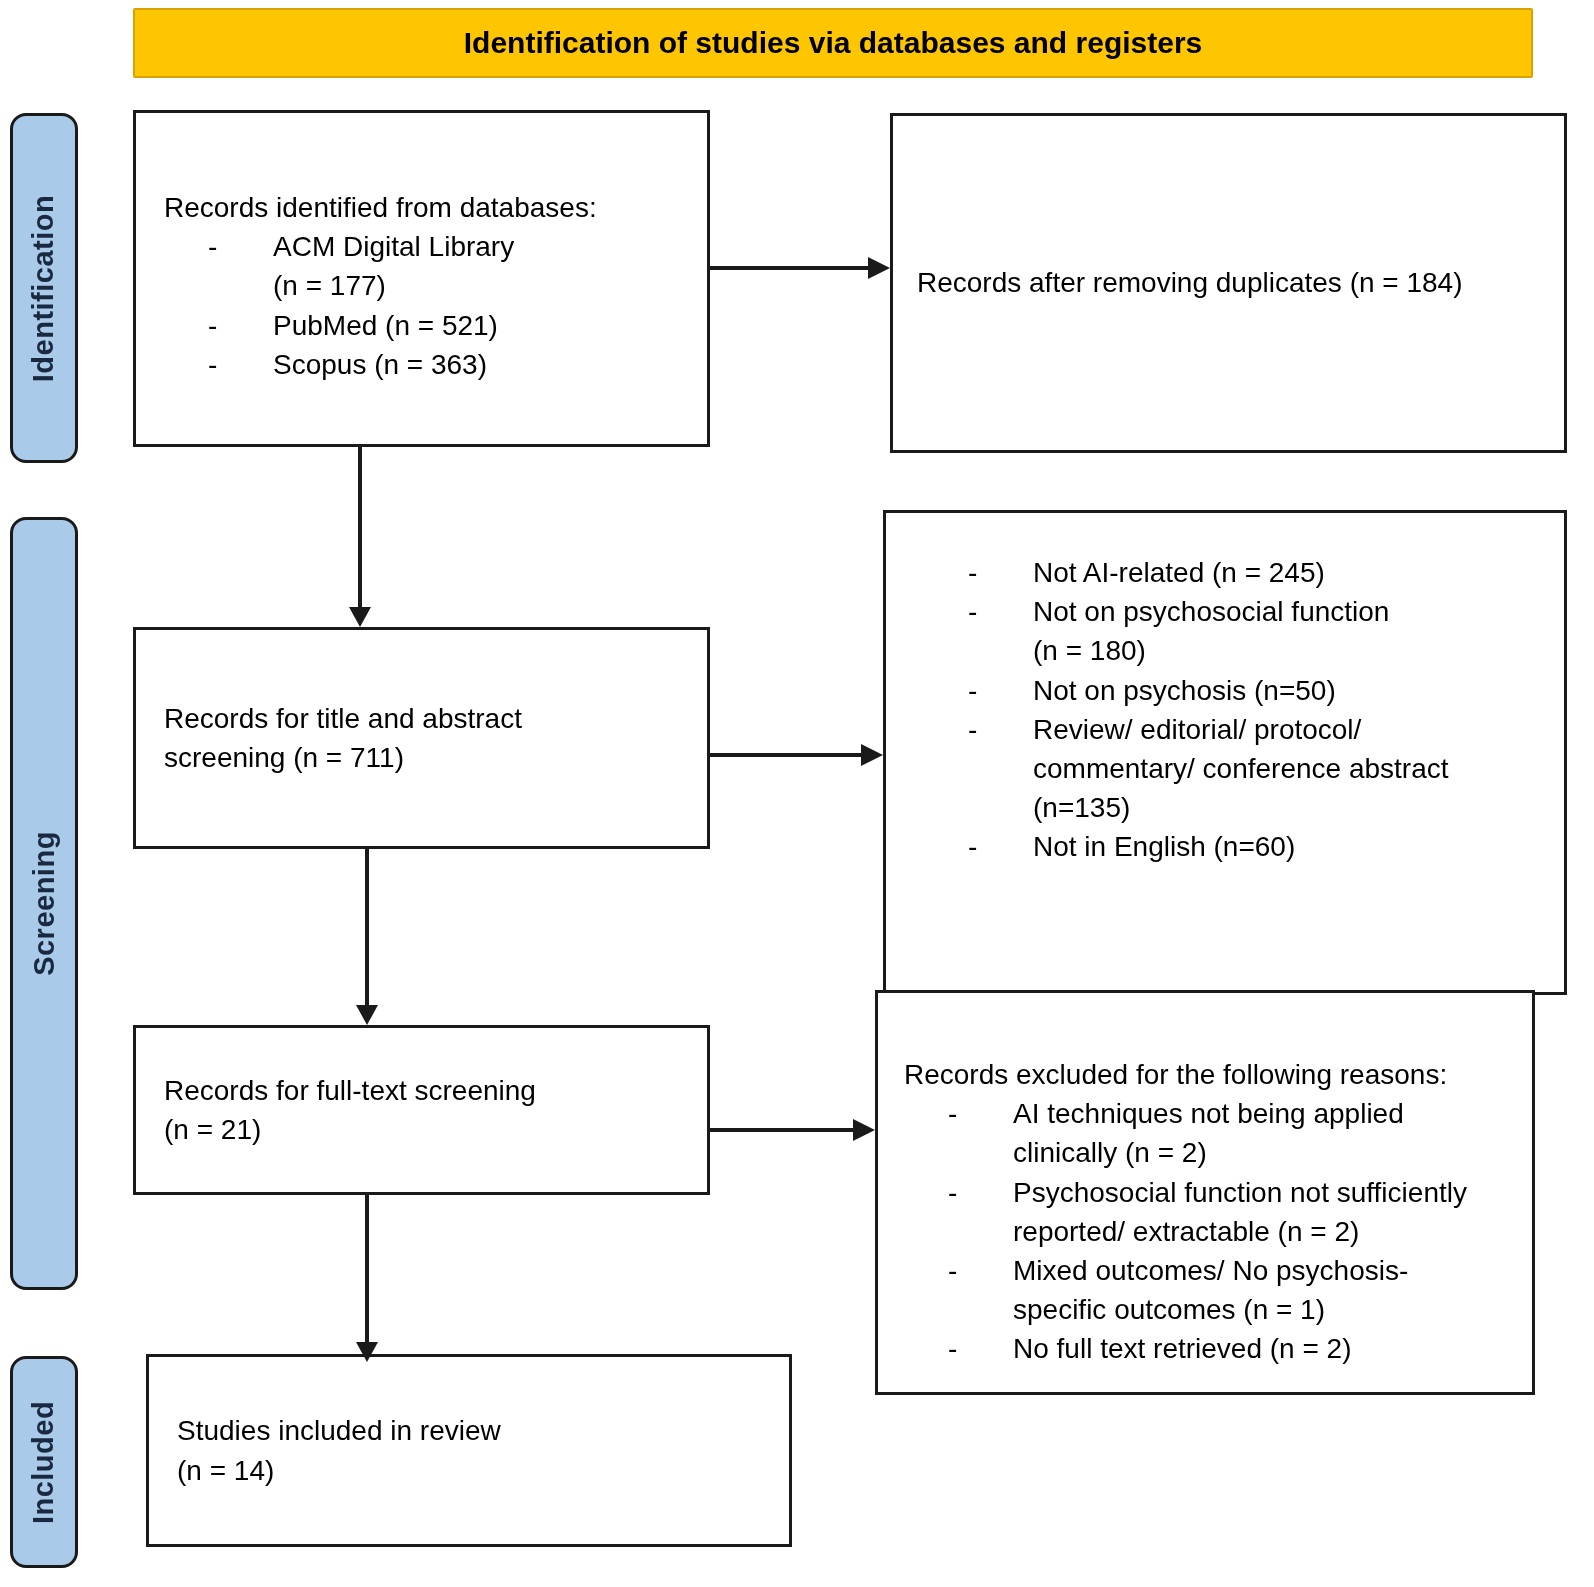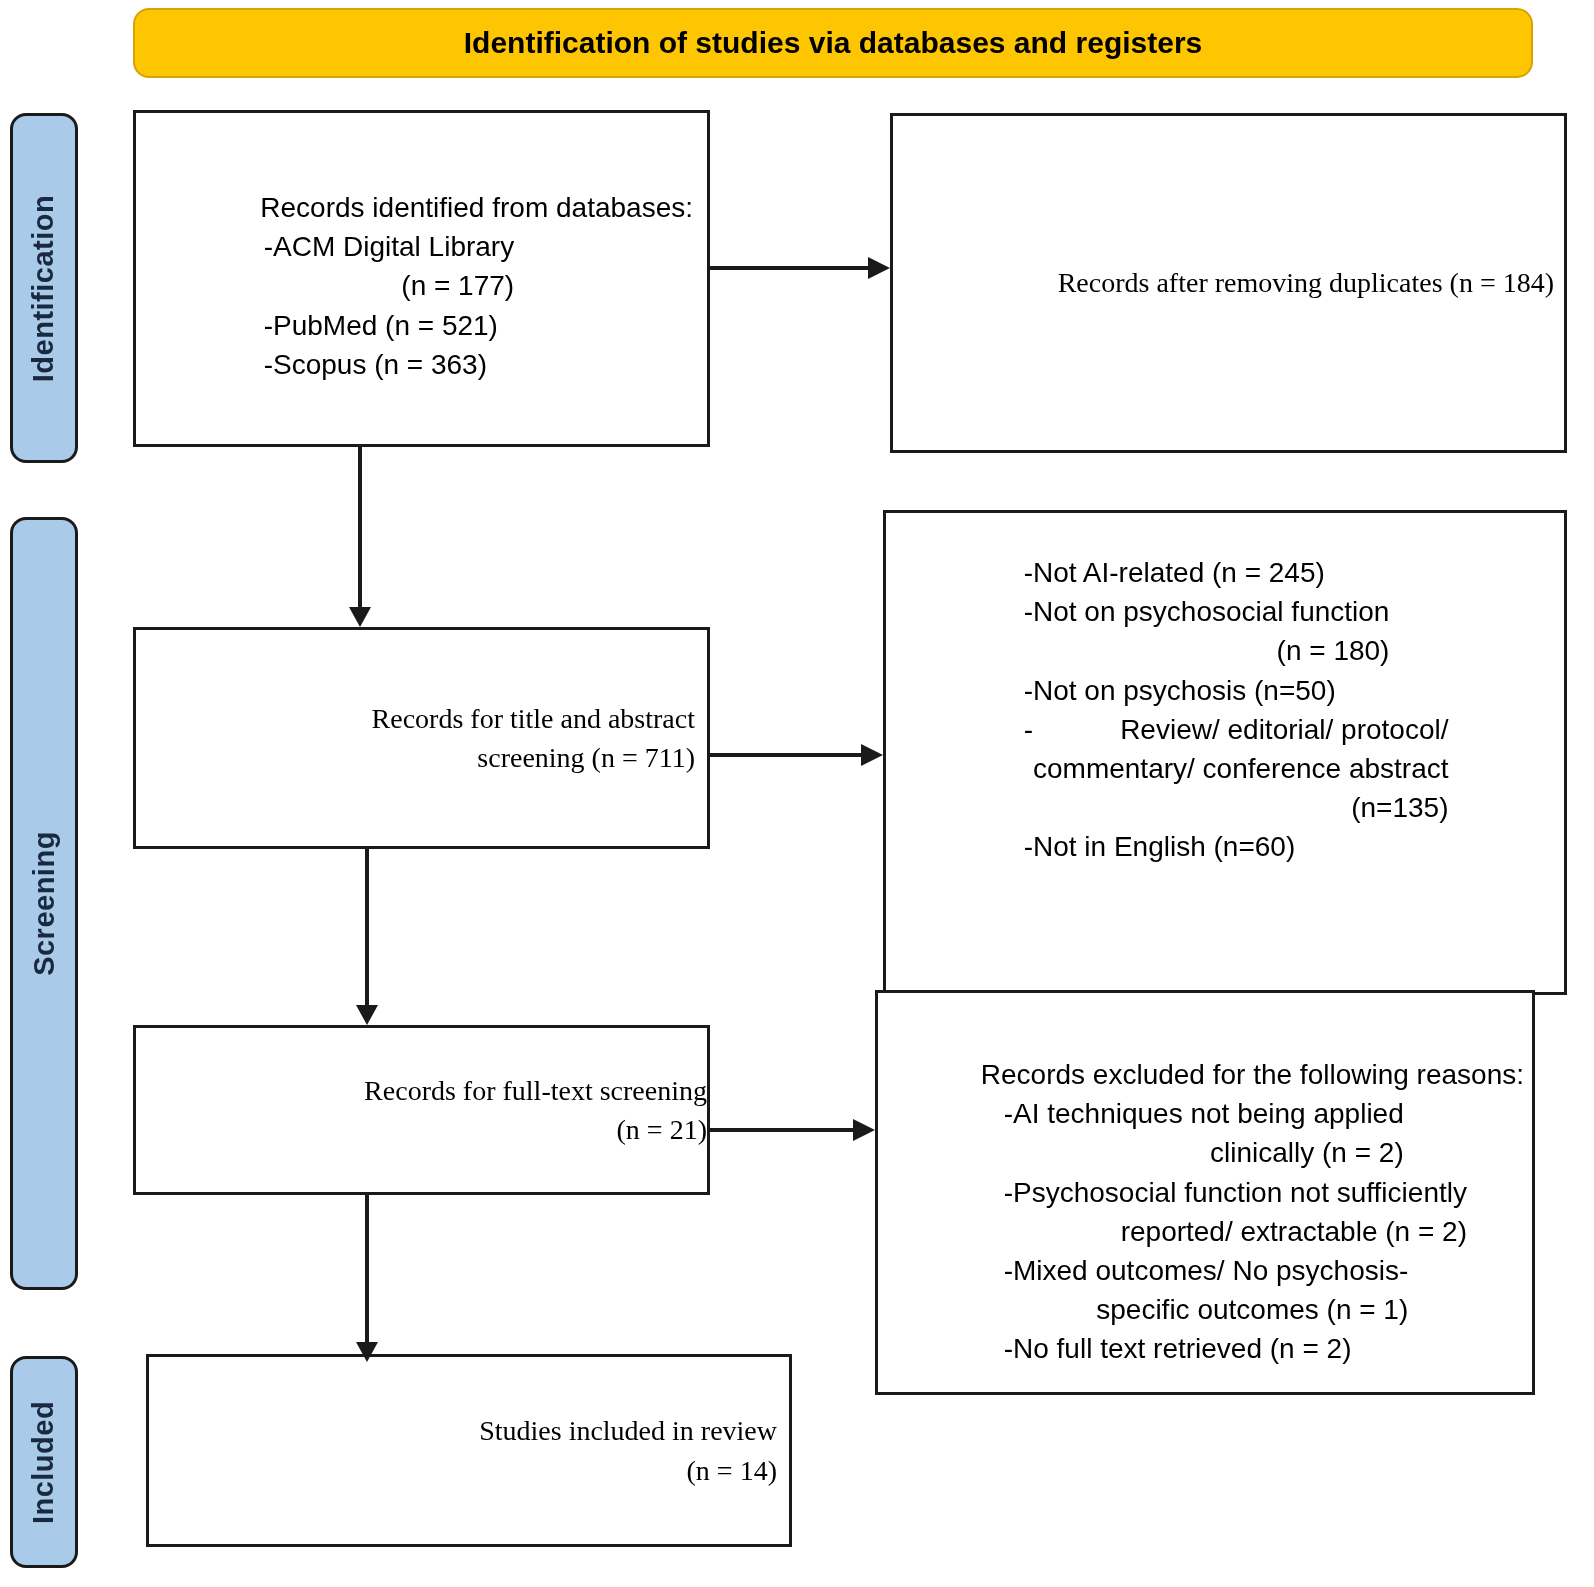--- a/index.html
+++ b/index.html
@@ -11,21 +11,21 @@
     font-family: "Liberation Sans", "DejaVu Sans", sans-serif;
     color: #000000;
   }
 
   .header-banner {
     position: absolute;
     left: 133px; top: 8px;
     width: 1400px; height: 70px;
     background: #FEC601;
     border: 2px solid #D9A200;
-    border-radius: 16px;
+    border-radius: 2px;
     display: flex; align-items: center; justify-content: center;
     font-weight: bold; font-size: 30px;
     box-sizing: border-box;
   }
 
   .stage {
     position: absolute;
     left: 10px; width: 68px;
     background: #A9CBE9;
     border: 3px solid #1a1a1a;
@@ -45,24 +45,23 @@
   .stage-screening      { top: 517px; height: 773px; }
   .stage-included       { top: 1356px; height: 212px; }
 
   .fbox {
     position: absolute;
     background: #ffffff;
     border: 3px solid #1a1a1a;
     box-sizing: border-box;
     font-size: 28px;
     line-height: 1.4;
-    text-align: right;
   }
   .fbox .txt { white-space: pre-line; }
-  .vcenter { display: flex; flex-direction: column; justify-content: center; font-family: Liberation Serif, serif; }
+  .vcenter { display: flex; flex-direction: column; justify-content: center; }
 
   .box-identified        { left: 133px; top: 110px;  width: 577px; height: 337px; padding: 75px 14px 0 28px; }
   .box-dedup             { left: 890px; top: 113px;  width: 677px; height: 340px; padding-left: 24px; padding-right: 10px; }
   .box-title-abstract    { left: 133px; top: 627px;  width: 577px; height: 222px; padding-left: 28px; padding-right: 12px; }
   .box-excl-screening    { left: 883px; top: 510px;  width: 684px; height: 485px; padding: 40px 10px 0 24px; }
   .box-fulltext          { left: 133px; top: 1025px; width: 577px; height: 170px; padding-left: 28px; }
   .box-excl-fulltext     { left: 875px; top: 990px; width: 660px; height: 405px; padding: 62px 8px 0 26px; }
   .box-included          { left: 146px; top: 1354px; width: 646px; height: 193px; padding-left: 28px; padding-right: 12px; }
 
   .list { }

